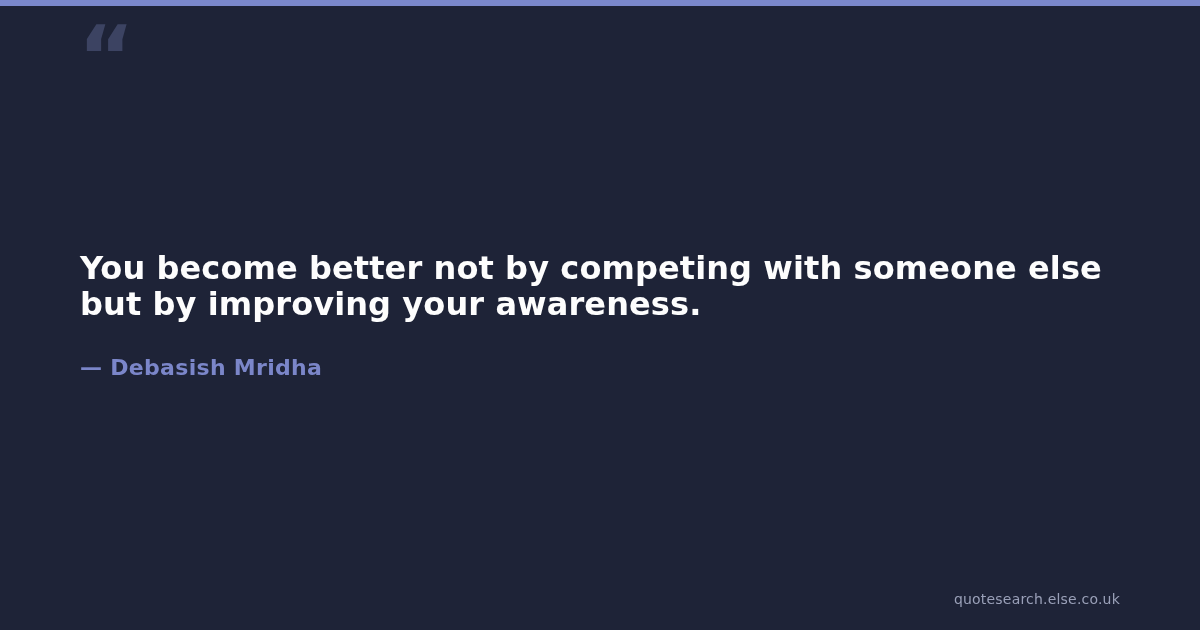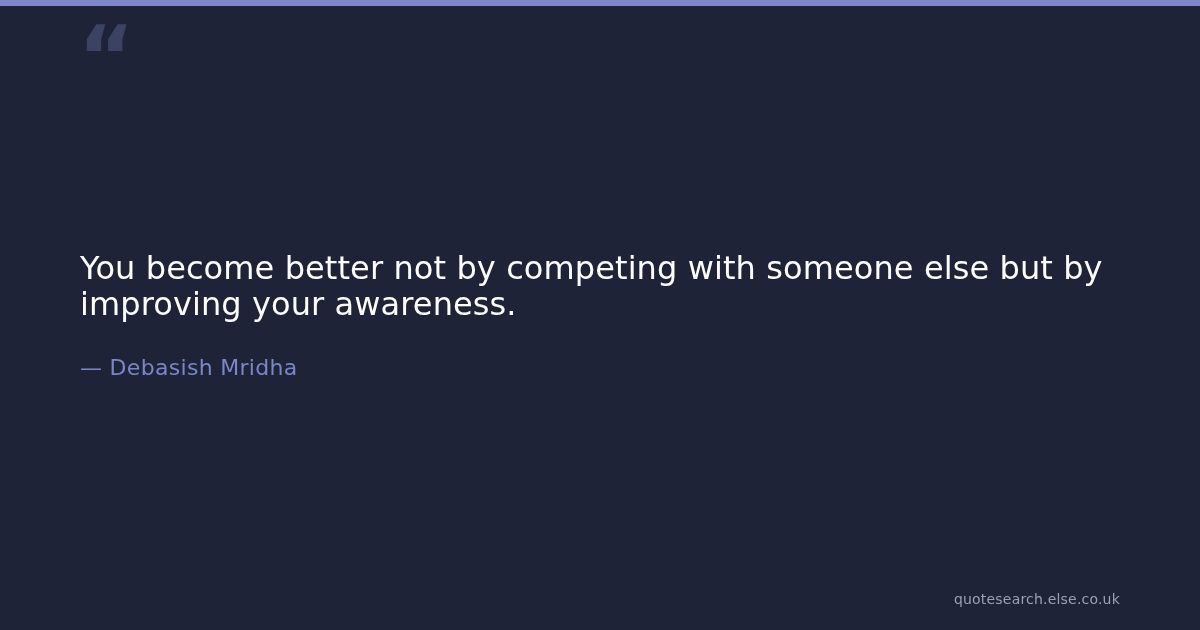--- a/index.html
+++ b/index.html
@@ -54,32 +54,32 @@
     height: 630px;
     display: flex;
     flex-direction: column;
     justify-content: center;
   }
 
   .quote-text {
     margin: 0;
     font-size: 32px;
     line-height: 36px;
-    font-weight: 400;
+    font-weight: 700;
     color: #fdfdfd;
     letter-spacing: 0.1px;
     max-width: 1040px;
   }
 
   .quote-author {
     margin: 0;
     padding-top: 33px;
     font-size: 22px;
     line-height: 26px;
-    font-weight: 400;
+    font-weight: 700;
     color: #7b86c9;
     letter-spacing: 0.3px;
     white-space: nowrap;
   }
 
   .author-dash {
     display: inline;
   }
 
   .author-name {

